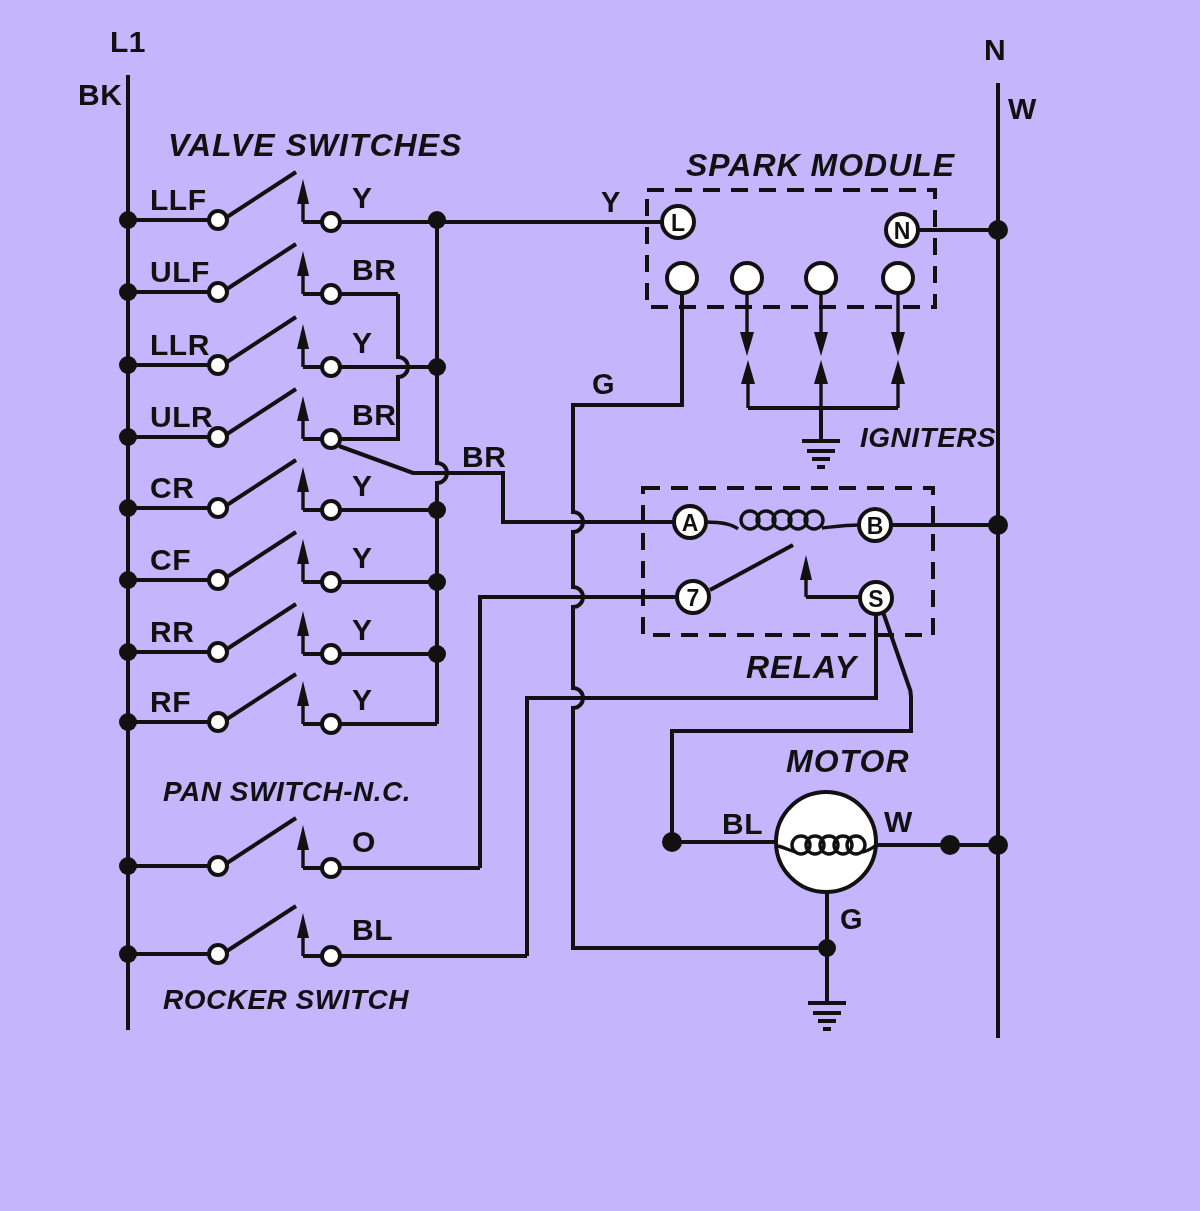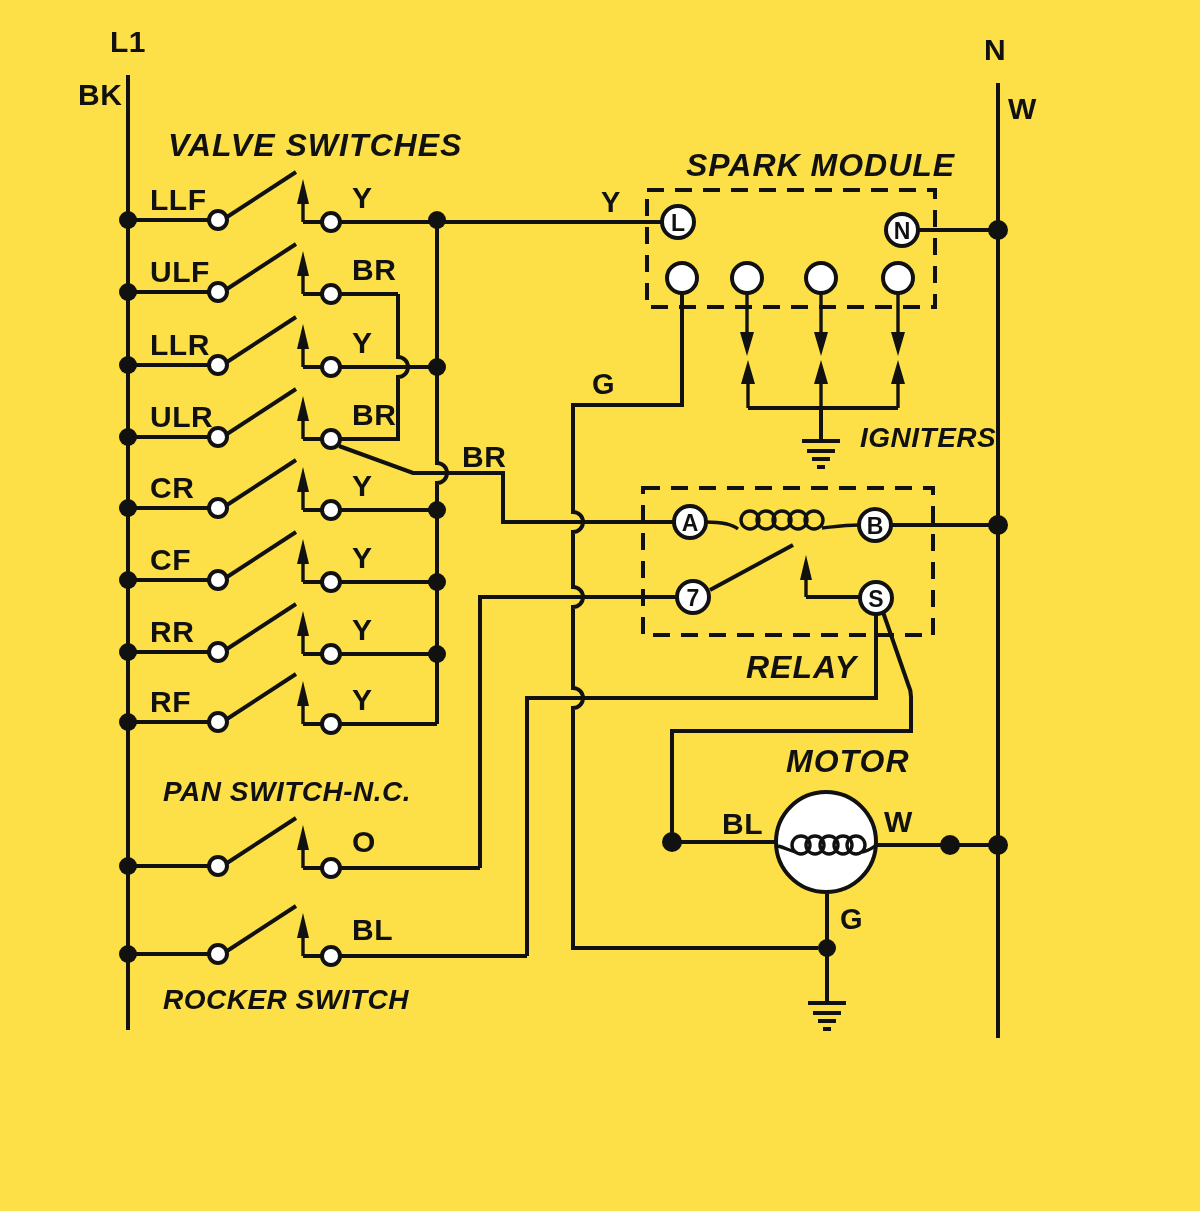--- a/index.html
+++ b/index.html
@@ -1,16 +1,16 @@
 <!DOCTYPE html>
 <html><head>
 <meta charset="utf-8">
 <style>
   html,body{margin:0;padding:0;background:#f6f6f4;}
-  .page{width:1200px;height:1211px;background:#fde047;position:relative;overflow:hidden;}
+  .page{width:1200px;height:1211px;background:#c4b5fd;position:relative;overflow:hidden;}
   svg{display:block;}
   
   .w{stroke:#111111;stroke-width:4;fill:none;stroke-linecap:butt;stroke-linejoin:miter;}
   .w2{stroke:#111111;stroke-width:3.4;fill:none;}
   .dash{stroke:#111111;stroke-width:4;fill:none;stroke-dasharray:17 11;}
   .term{fill:#ffffff;stroke:#111111;stroke-width:4;}
   .dot{fill:#111111;stroke:none;}
   .ah{fill:#111111;stroke:none;}
   
   text{fill:#111111;font-family:"Liberation Sans","DejaVu Sans",sans-serif;font-weight:bold;}

